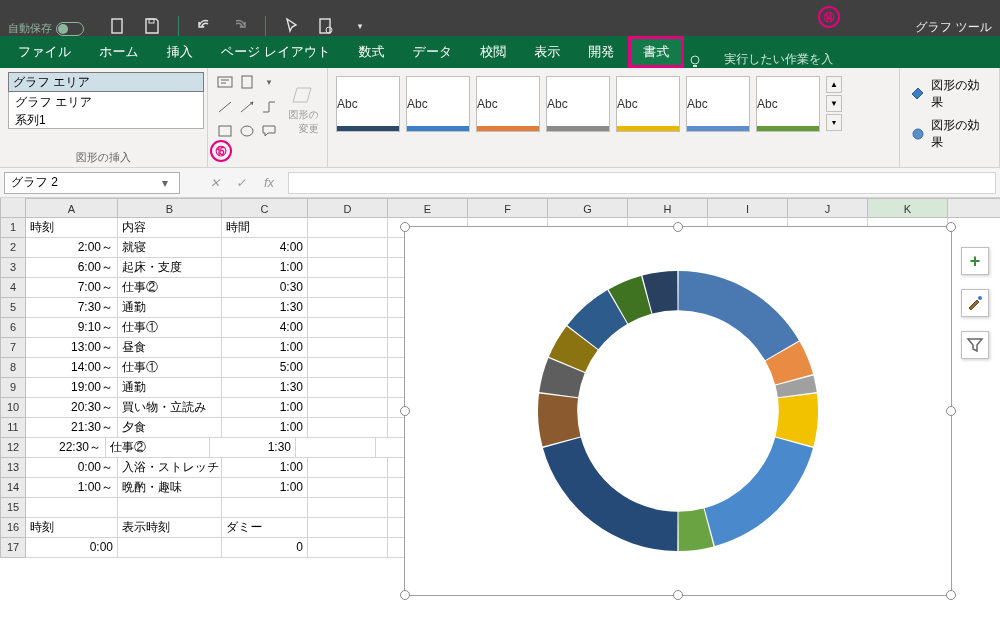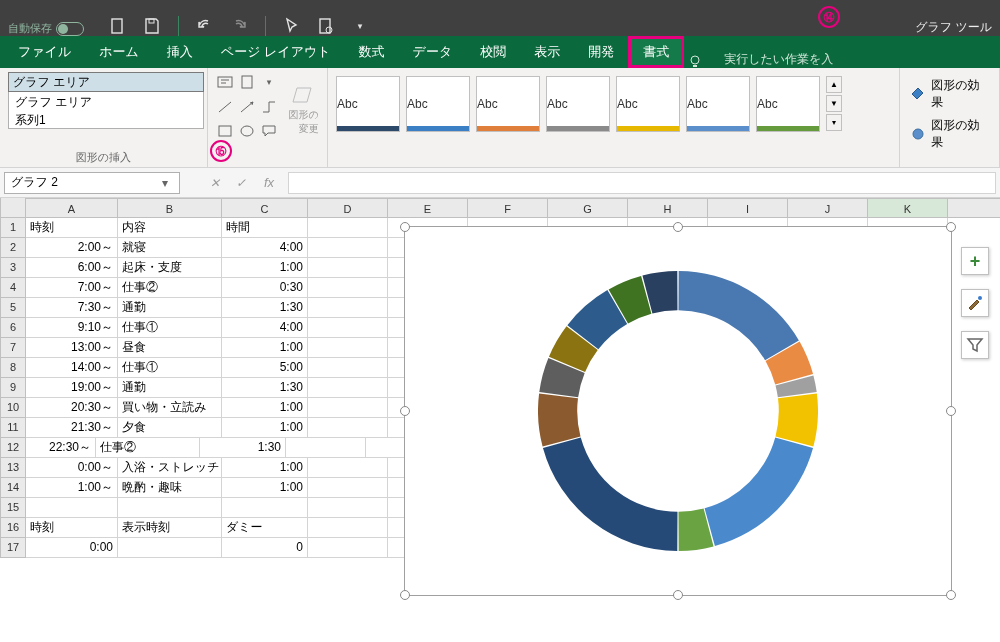--- a/index.html
+++ b/index.html
@@ -446,21 +446,21 @@
             <div class="cell" style="width:80px"></div>
             <div class="cell" style="width:80px"></div>
             <div class="cell" style="width:80px"></div>
             <div class="cell" style="width:80px"></div>
             <div class="cell" style="width:80px"></div>
             <div class="cell" style="width:80px"></div>
             <div class="cell" style="width:80px"></div>
             <div class="cell" style="width:80px"></div>
           </div>
           <div class="crow">
-            <div class="cell r" style="width:70px">22:30～</div>
+            <div class="cell r" style="width:80px">22:30～</div>
             <div class="cell" style="width:104px">仕事②</div>
             <div class="cell r" style="width:86px">1:30</div>
             <div class="cell" style="width:80px"></div>
             <div class="cell" style="width:80px"></div>
             <div class="cell" style="width:80px"></div>
             <div class="cell" style="width:80px"></div>
             <div class="cell" style="width:80px"></div>
             <div class="cell" style="width:80px"></div>
             <div class="cell" style="width:80px"></div>
             <div class="cell" style="width:80px"></div>

